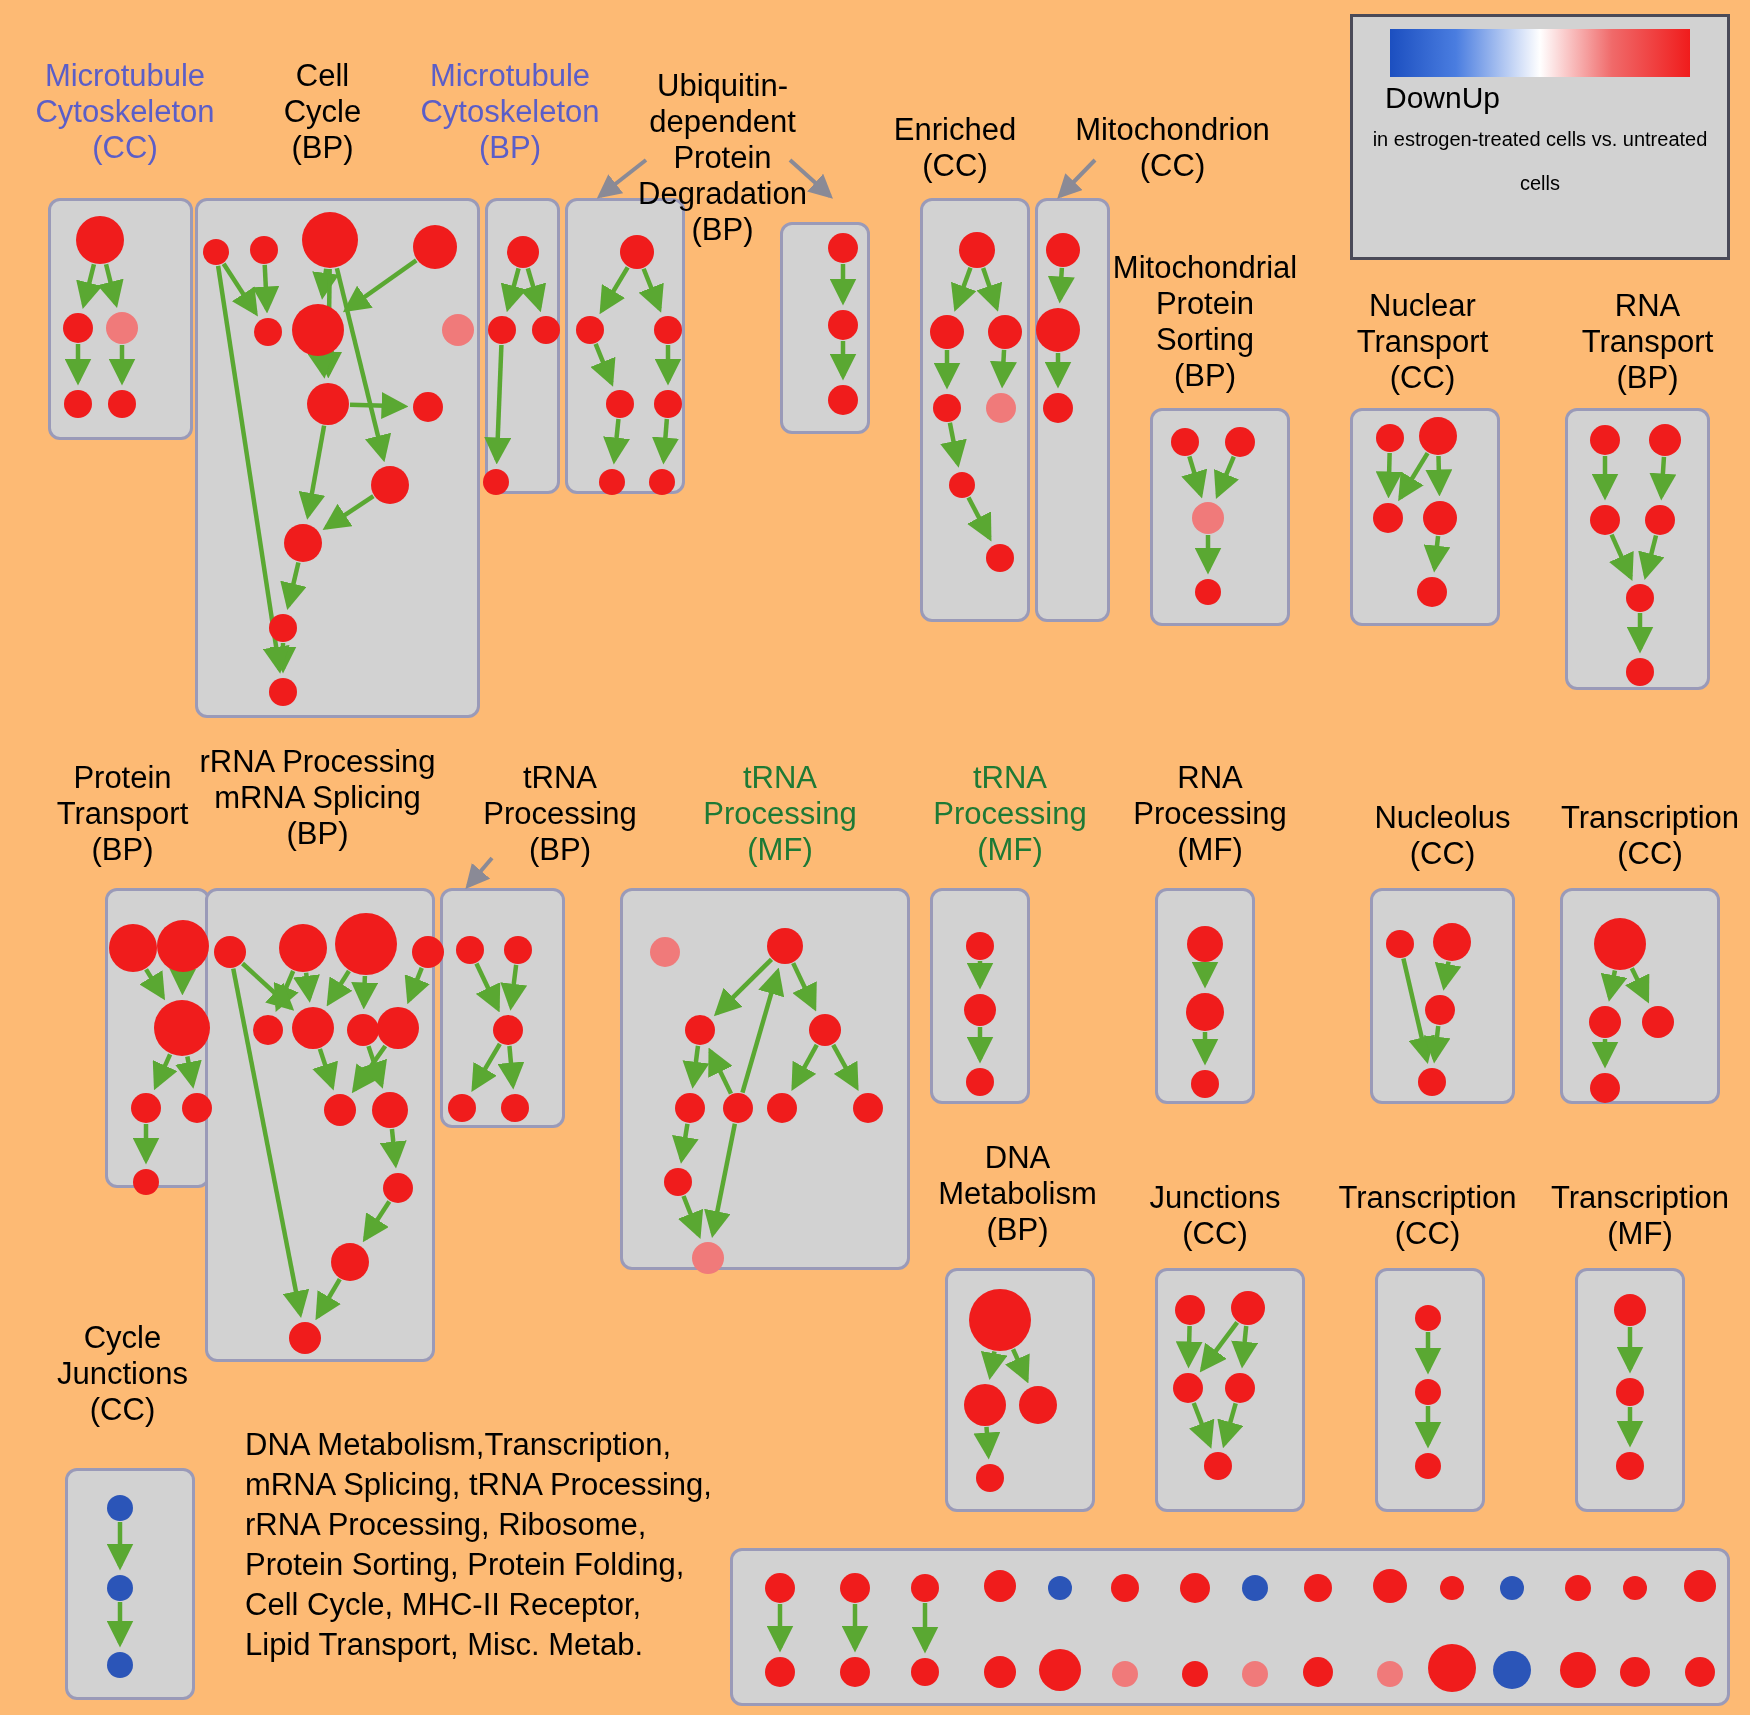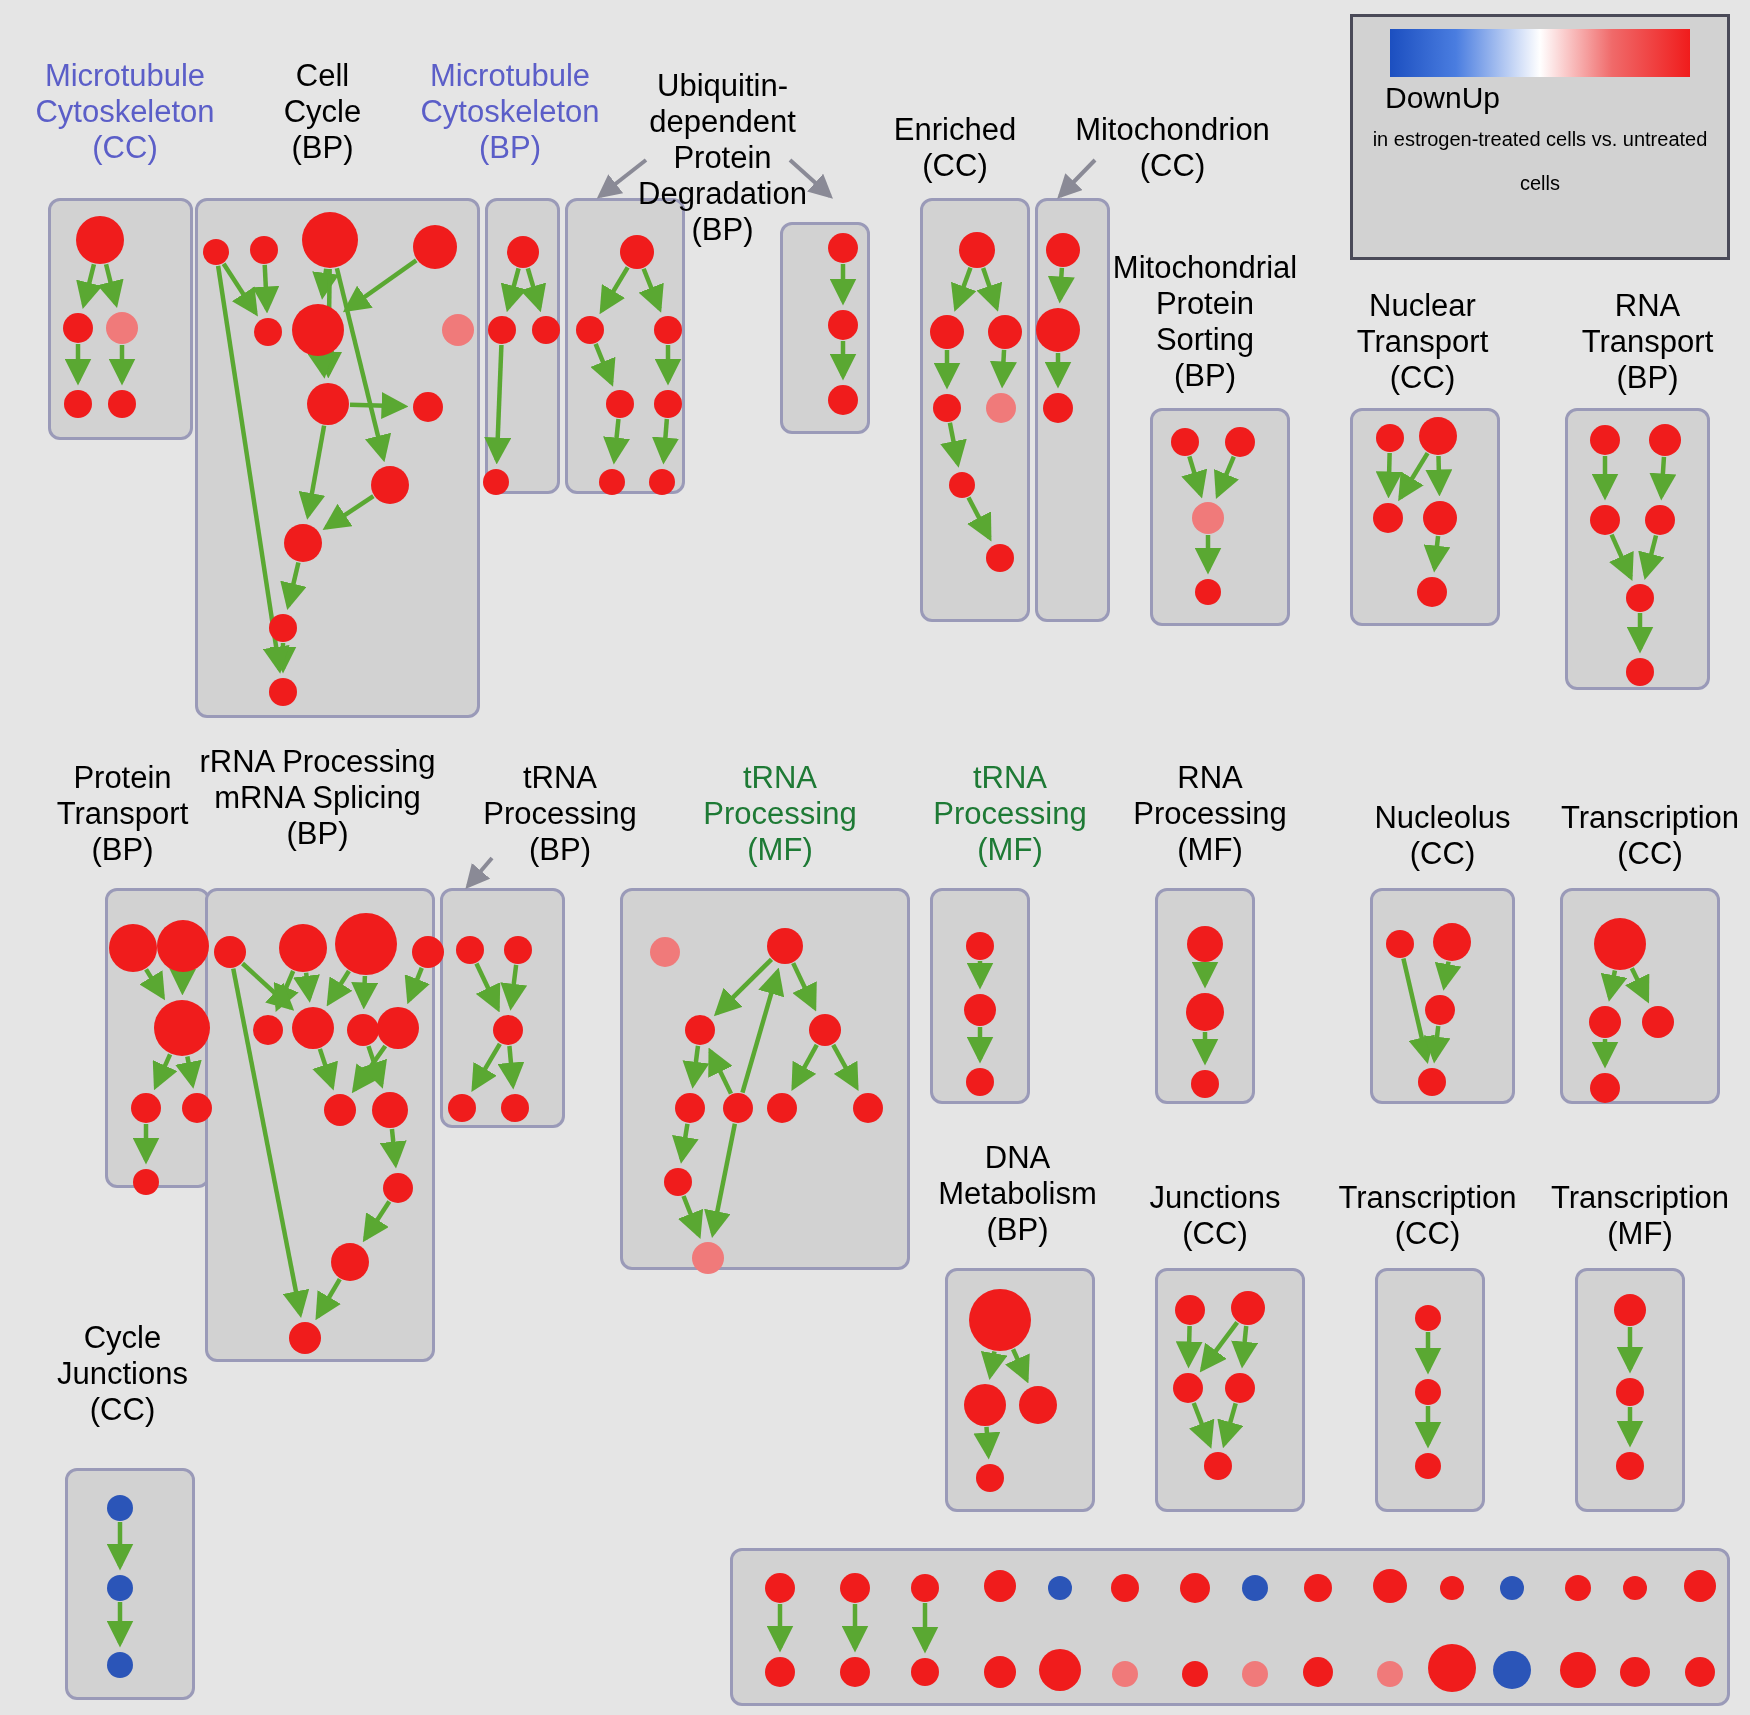--- a/index.html
+++ b/index.html
@@ -10,21 +10,21 @@
     width: 1750px;
     height: 1715px;
     background: #ffffff;
     font-family: "Liberation Sans", sans-serif;
     overflow: hidden;
   }
   #canvas {
     position: relative;
     width: 1750px;
     height: 1715px;
-    background: #e5e5e5;
+    background: #fdba74;
     box-sizing: border-box;
   }
   .label {
     position: absolute;
     text-align: center;
     font-size: 31px;
     line-height: 36px;
     color: #000000;
     white-space: pre-line;
     pointer-events: none;
@@ -503,20 +503,26 @@
 (CC)</div>
       <div class="label" style="left: 1330px; top: 1180px; width: 195px;">Transcription
 (CC)</div>
       <div class="label" style="left: 1540px; top: 1180px; width: 200px;">Transcription
 (MF)</div>
       <div class="label" style="left: 40px; top: 1320px; width: 165px;">Cycle
 Junctions
 (CC)</div>
     </div>
 
+  <div class="blocktext" id="blocktext" style="left: 245px; top: 1425px;">DNA Metabolism,Transcription,
+mRNA Splicing, tRNA Processing,
+rRNA Processing, Ribosome,
+Protein Sorting, Protein Folding,
+Cell Cycle, MHC-II Receptor,
+Lipid Transport, Misc. Metab.</div>
 
   <div class="legend">
     <div class="legend-bar"></div>
     <div class="legend-ends">
       <span>Down</span>
       <span>Up</span>
     </div>
     <div class="legend-sub">in estrogen-treated cells
 vs. untreated cells</div>
   </div>

